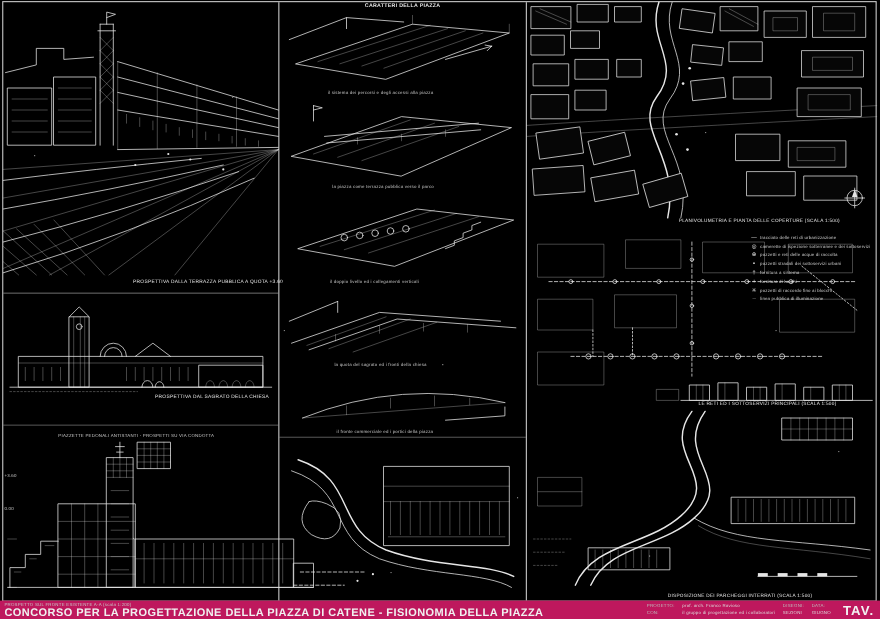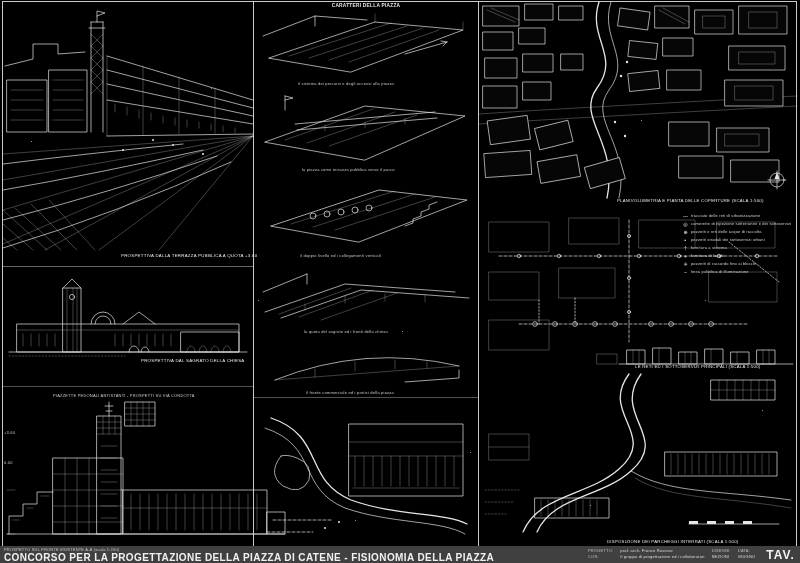--- a/index.html
+++ b/index.html
@@ -16,21 +16,21 @@
   svg .bold{stroke-width:1.3}
   .cap{position:absolute;font-size:5px;letter-spacing:.25px;white-space:nowrap;color:#e6e6e6;text-transform:uppercase}
   .tiny{position:absolute;font-size:4px;letter-spacing:.2px;white-space:nowrap;color:#c6c6c6}
   .hline{position:absolute;height:1px;background:#c9c9c9}
   .vline{position:absolute;width:1px;background:#c9c9c9}
   .frame{position:absolute;left:2px;top:1px;width:793px;height:544px;border:1px solid #c9c9c9}
   .legend{position:absolute;top:212px;right:3px;width:114px}
   .legend-row{display:flex;align-items:flex-start;margin-bottom:3px}
   .legend-sym{width:11px;font-size:5px;line-height:5px;color:#e6e6e6;flex:none;text-align:center}
   .legend-label{font-size:4px;line-height:4.5px;color:#cfcfcf;letter-spacing:.15px}
-  .footer{position:absolute;left:0;top:546px;width:800px;height:17px;background:#404040}
+  .footer{position:absolute;left:0;top:546px;width:800px;height:17px;background:#be185d}
   .footer-title{position:absolute;left:4px;top:6px;font-size:10px;font-weight:bold;
                 letter-spacing:.4px;white-space:nowrap;color:#f0f0f0}
   .tblock{position:absolute;left:588px;top:2px;display:flex;gap:7px;align-items:flex-start}
   .tb-col{display:flex;flex-direction:column;gap:1px}
   .tb-lab{font-size:4px;color:#bdbdbd;letter-spacing:.2px}
   .tb-val{font-size:4px;color:#dcdcdc;letter-spacing:.2px;white-space:nowrap}
   .tav{font-size:12px;font-weight:bold;letter-spacing:1px;color:#f2f2f2;margin-left:4px}
   .noise{position:absolute;left:0;top:0;width:1px;height:1px;background:transparent;
     box-shadow:31px 141px #9a9a9a,211px 88px #8a8a8a,402px 331px #9f9f9f,515px 77px #888,
     641px 120px #909090,705px 300px #8d8d8d,121px 489px #9a9a9a,355px 520px #8f8f8f,

